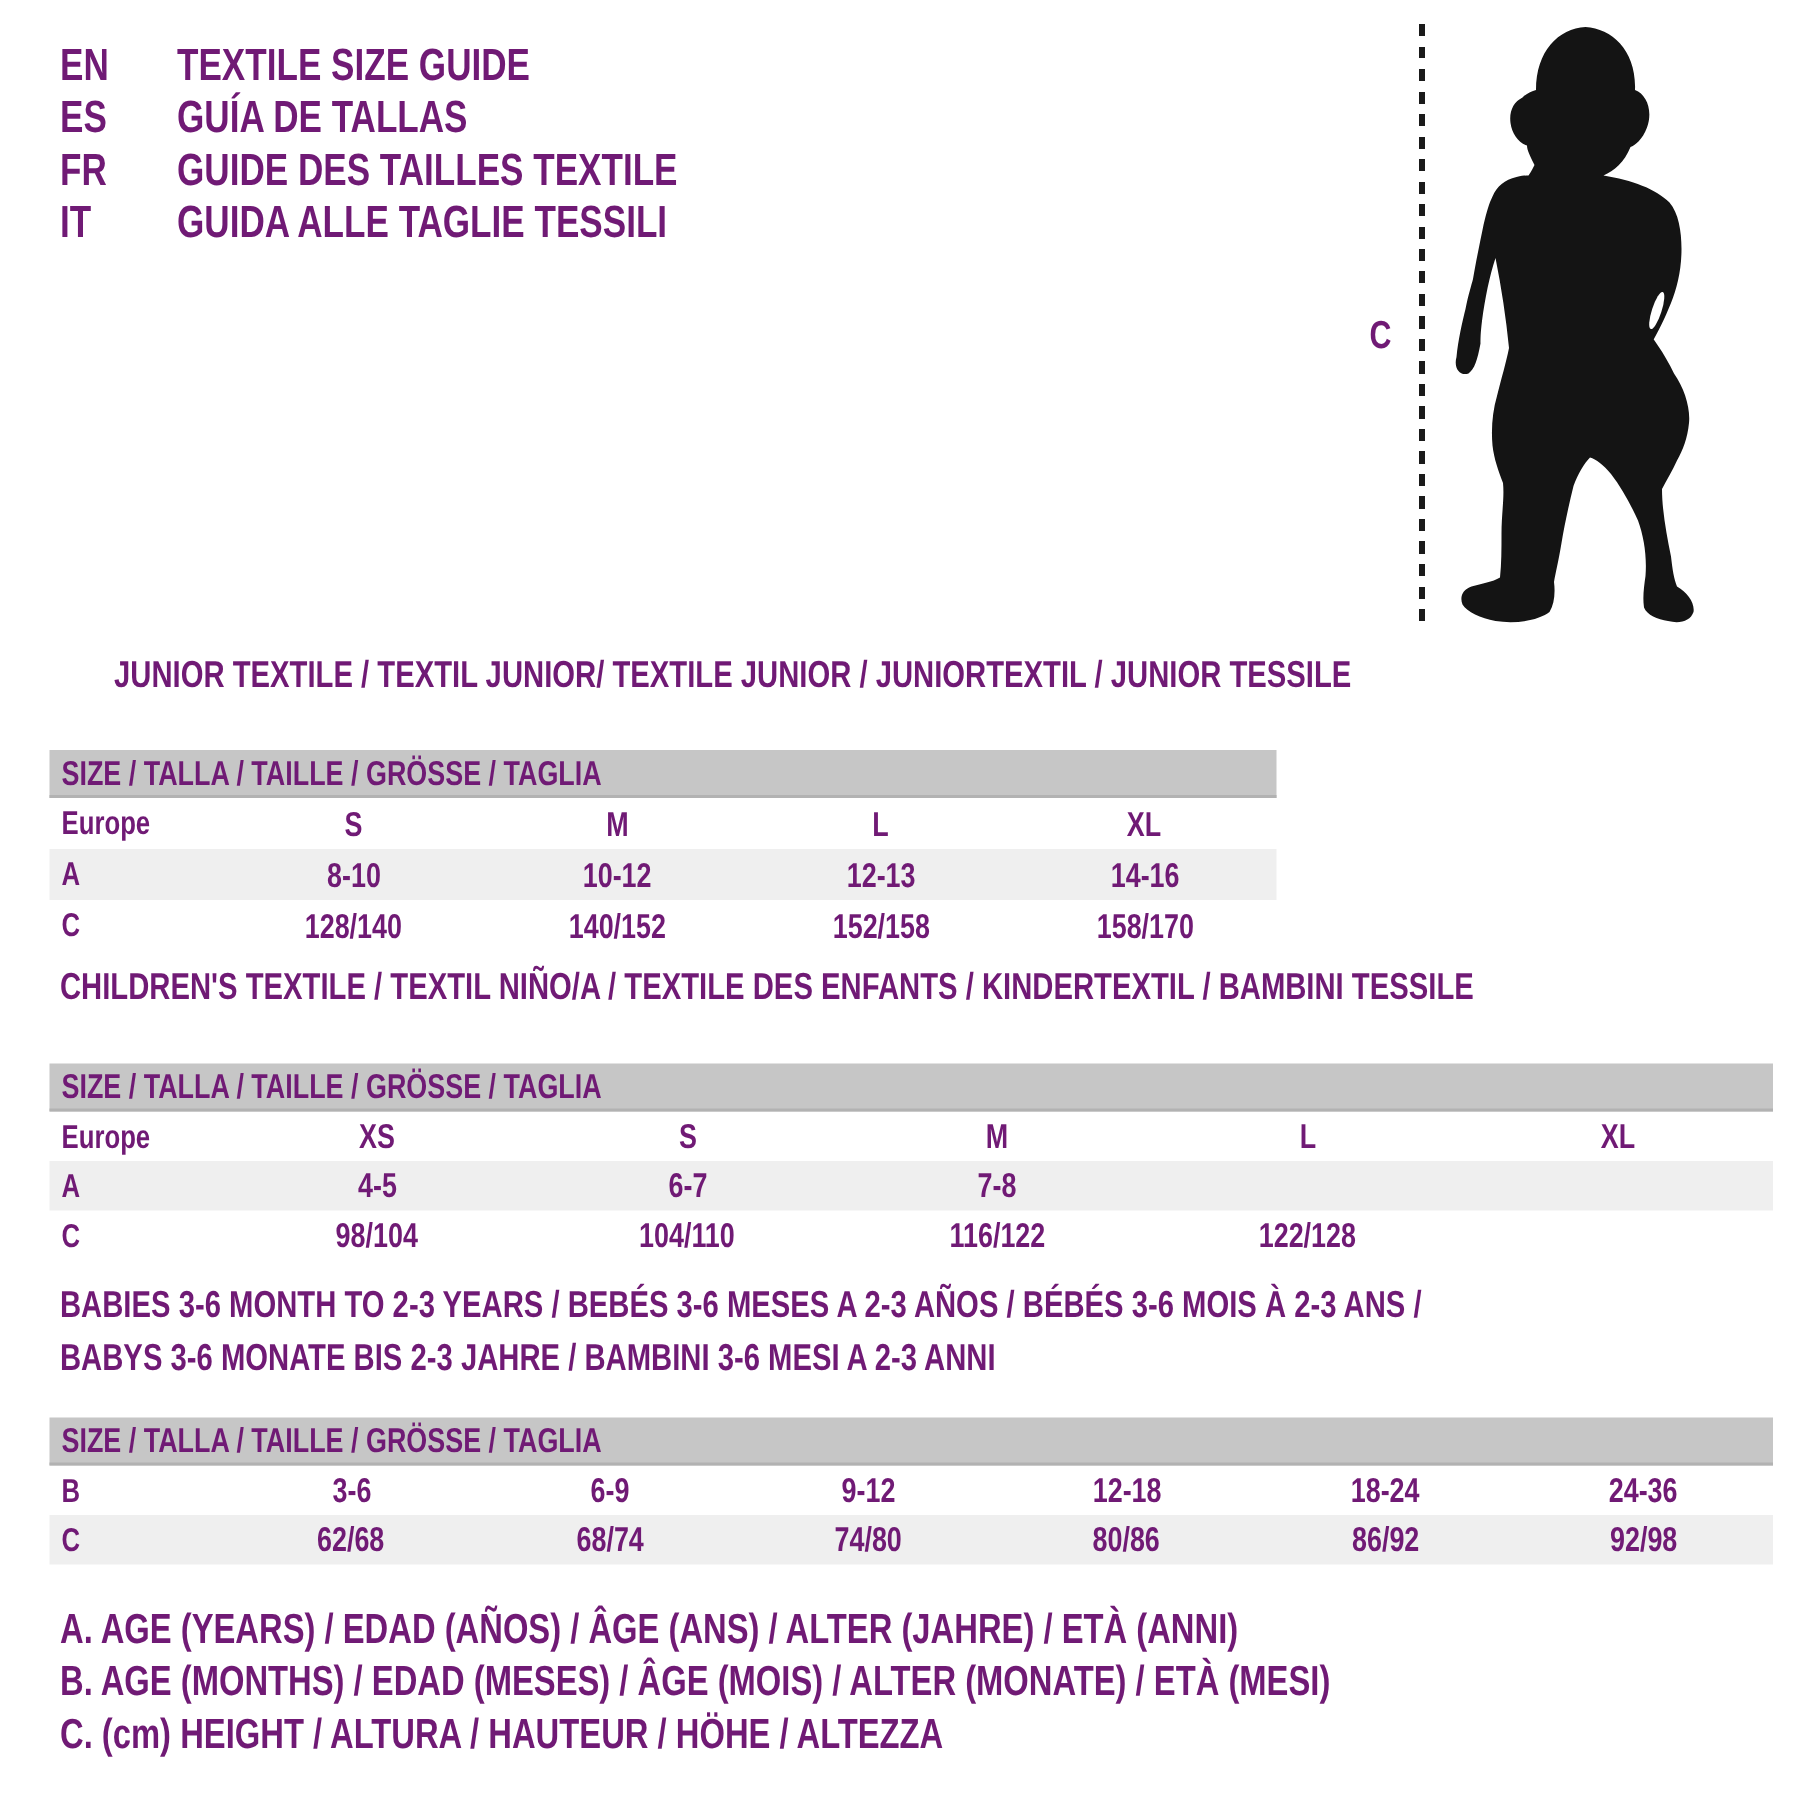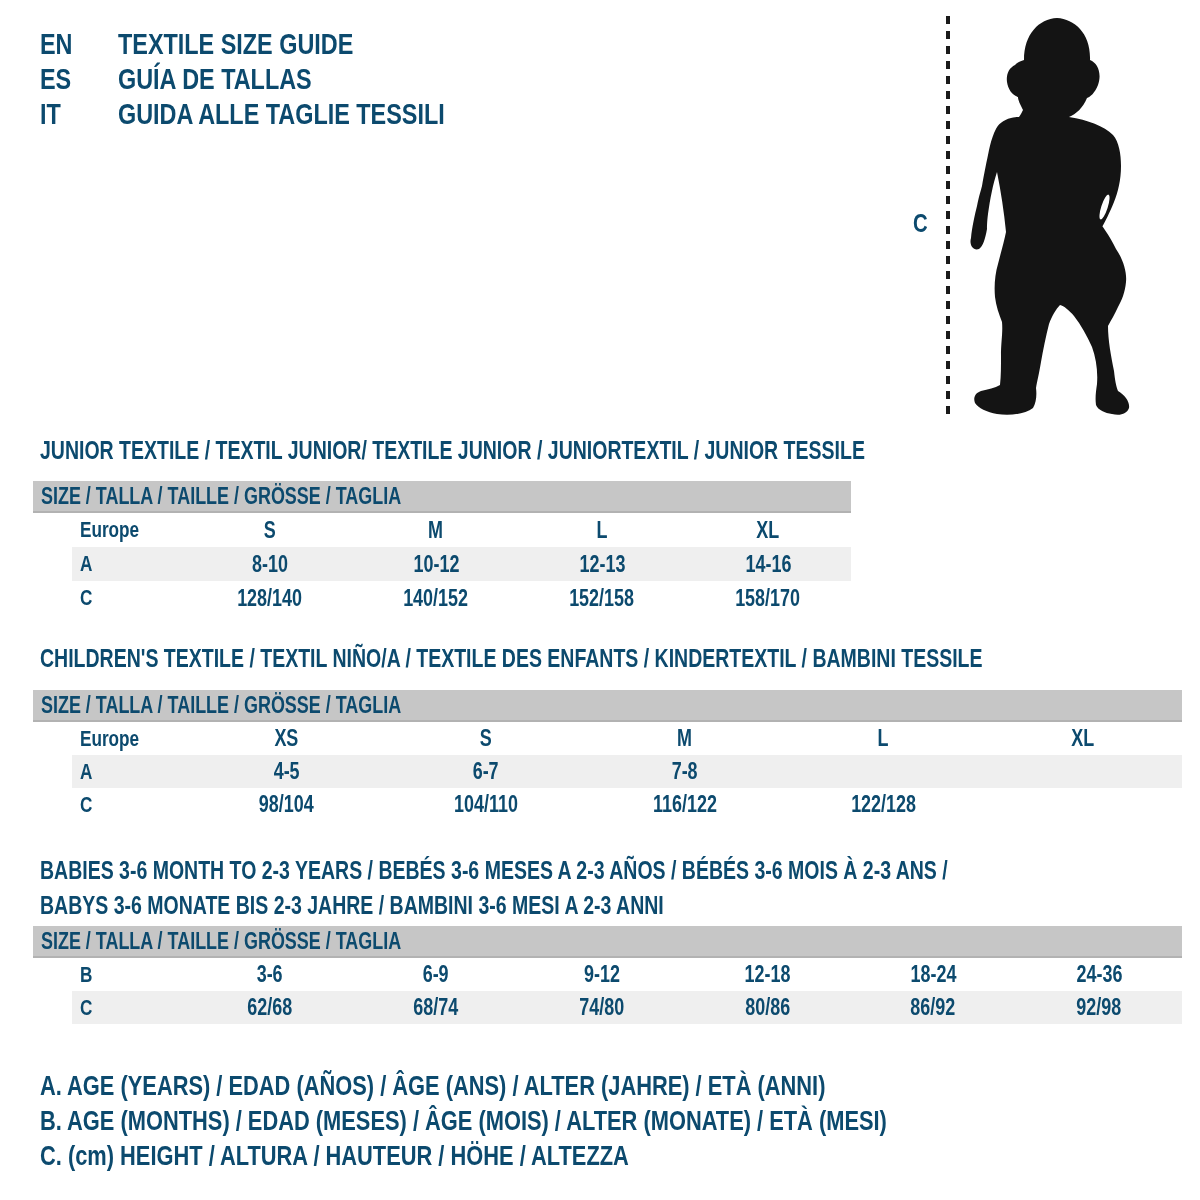--- a/index.html
+++ b/index.html
@@ -1,18 +1,18 @@
 <!DOCTYPE html>
 <html><head>
 <meta charset="utf-8">
 <style>
   html,body{margin:0;padding:0;}
   .canvas{
     position:relative;width:1200px;height:1200px;background:#ffffff;
-    font-family:"Liberation Sans",sans-serif;font-weight:bold;color:#0c4a6e;
+    font-family:"Liberation Sans",sans-serif;font-weight:bold;color:#701a75;
     overflow:hidden;
   }
   .cond{display:inline-block;white-space:nowrap;transform:scaleX(0.78);transform-origin:0 50%;}
   .cond.mid{transform-origin:50% 50%;}
 
   
   .lang-block{position:absolute;left:40px;top:26px;}
   .lang-row{display:flex;height:35px;line-height:35px;font-size:30px;}
   .lang-code{width:78px;}
 
@@ -23,22 +23,22 @@
   }
   .fig-c{position:absolute;left:913px;top:208px;font-size:26px;line-height:30px;}
   .fig-svg{position:absolute;left:955px;top:14px;width:185px;height:406px;}
 
   
   .sec-title{position:absolute;left:40px;font-size:25px;line-height:35px;}
 
   
   .size-table{position:absolute;left:33px;}
   .size-head{height:30px;line-height:30px;background:#c6c6c6;border-bottom:2px solid #b2b2b2;
-             padding-left:8px;font-size:23px;}
-  .grid-row{display:grid;font-size:23px;margin-left:39px;}
+             padding-left:8px;font-size:23px;margin-top:19px;}
+  .grid-row{display:grid;font-size:23px;}
   .rh34{height:34px;line-height:34px;}
   .rh33{height:33px;line-height:33px;}
   .cols-j{grid-template-columns:115px repeat(4,1fr);}
   .cols-c{grid-template-columns:115px repeat(5,1fr);}
   .cols-b{grid-template-columns:115px repeat(6,1fr);}
   .cell{text-align:center;overflow:visible;}
   .cell.lbl{text-align:left;padding-left:8px;font-size:22px;}
   .shade{background:#efefef;}
   .w-junior{width:818px;}
   .w-full{width:1149px;}
@@ -53,20 +53,24 @@
 <div class="canvas">
 
   <div class="lang-block">
     <div class="lang-row">
       <span class="lang-code"><span class="cond">EN</span></span>
       <span class="cond">TEXTILE SIZE GUIDE</span>
     </div>
     <div class="lang-row">
       <span class="lang-code"><span class="cond">ES</span></span>
       <span class="cond">GUÍA DE TALLAS</span>
+    </div>
+    <div class="lang-row">
+      <span class="lang-code"><span class="cond">FR</span></span>
+      <span class="cond">GUIDE DES TAILLES TEXTILE</span>
     </div>
     <div class="lang-row">
       <span class="lang-code"><span class="cond">IT</span></span>
       <span class="cond">GUIDA ALLE TAGLIE TESSILI</span>
     </div>
   </div>
 
   <div class="fig-line"></div>
   <div class="fig-c"><span class="cond">C</span></div>
   <svg class="fig-svg" viewBox="0 0 185 406" aria-hidden="true">
@@ -121,21 +125,21 @@
       C60,103 62,103 64,103
       C66,100 67,98 68,96
       C65,90 63,86 63,83
       C57,81 53,75 52,68
       C51,60 54,54 60,51
       C63,48 66,47 69,46
       C69,20 84,5 102,4 Z"></path>
     <ellipse fill="#ffffff" cx="149.5" cy="193" rx="3.2" ry="13" transform="rotate(18 149.5 193)"></ellipse>
   </svg>
 
-  <div class="sec-title" style="top:433px;">
+  <div class="sec-title" style="top:433px;margin-left:36px;">
     <span class="cond">JUNIOR TEXTILE / TEXTIL JUNIOR/ TEXTILE JUNIOR / JUNIORTEXTIL / JUNIOR TESSILE</span>
   </div>
   <div class="size-table w-junior" style="top:481px;">
     <div class="size-head">
       <span class="cond">SIZE / TALLA / TAILLE / GRÖSSE / TAGLIA</span>
     </div>
     <div class="grid-row cols-j rh34">
       <div class="cell lbl"><span class="cond">Europe</span></div>
       <div class="cell"><span class="cond mid">S</span></div>
       <div class="cell"><span class="cond mid">M</span></div>

